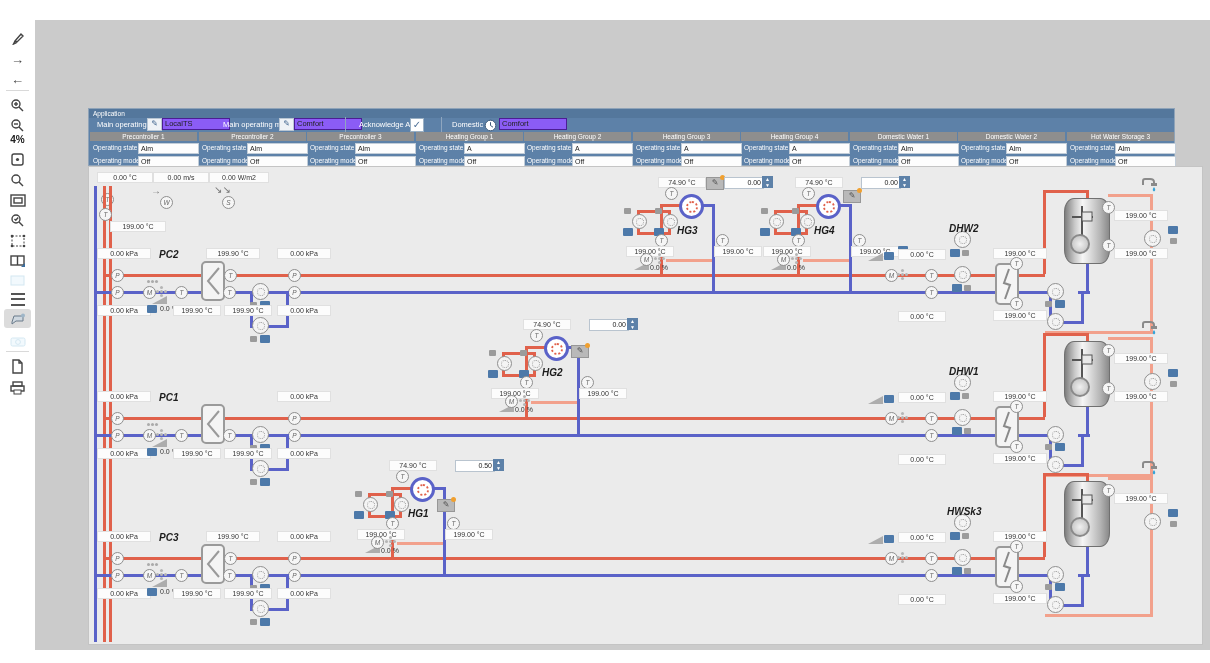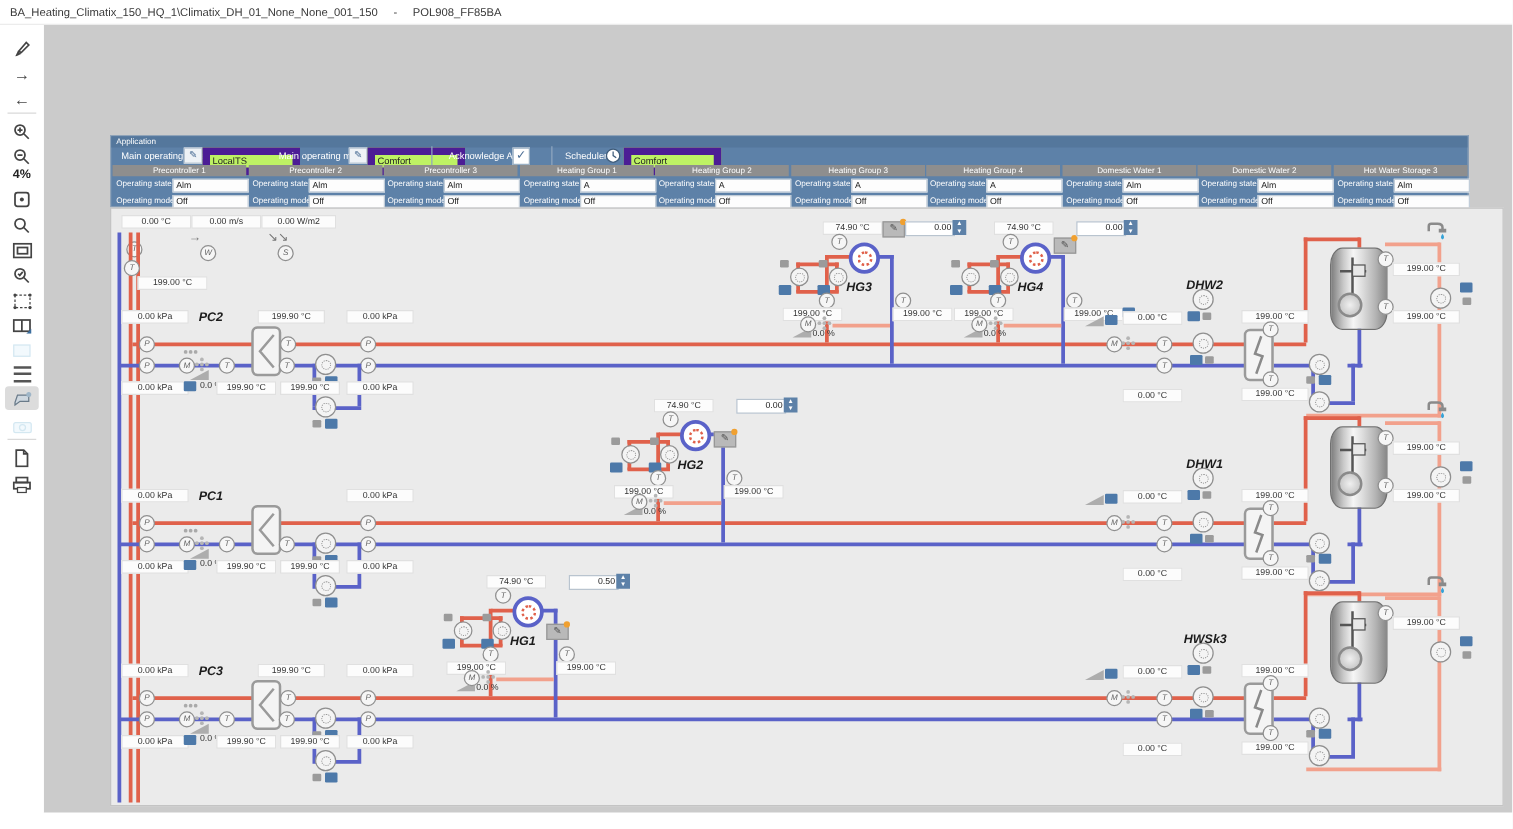--- a/index.html
+++ b/index.html
@@ -15,21 +15,21 @@
   .tool.dis{opacity:.38}
   .tdiv{position:absolute;left:6px;width:23px;height:1px;background:#d9d9d9}
   .zoomlvl{position:absolute;left:0;width:35px;text-align:center;font-size:10px;font-weight:bold;color:#222}
   .bars{width:14px;height:9px;border-top:2px solid #555;border-bottom:2px solid #555;position:relative}
   .bars::after{content:"";position:absolute;left:0;top:2.5px;width:14px;height:2px;background:#555}
   
   .canvas{position:absolute;left:35px;top:20px;width:1175px;height:630px;background:#cbcbcb}
   .paneltop{position:absolute;left:88px;top:108px;width:1087px;height:58px;background:#5d81a8;border:1px solid #8fa3b8;box-sizing:border-box}
   .apptitle{position:absolute;left:0;top:0;width:100%;height:9px;font-size:6.5px;line-height:9px;color:#fff;padding-left:4px;box-sizing:border-box;background:#54779c}
   .hlbl{position:absolute;font-size:7.5px;color:#fff;line-height:12px;white-space:nowrap}
-  .fld{position:absolute;background:#bef264;border:6px solid #4c1d95;font-size:7.5px;line-height:10px;color:#222;padding:0 2px;white-space:nowrap;overflow:hidden}
+  .fld{position:absolute;background:#8b5cf6;border:1px solid #4c1d95;font-size:7.5px;line-height:10px;color:#222;padding:0 2px;white-space:nowrap;overflow:hidden}
   .vsep{position:absolute;width:1px;height:16px;background:#8fa6bf;top:3px}
   .chk{position:absolute;width:12px;height:12px;background:#fff;border:1px solid #9ab0c4;font-size:10px;line-height:12px;text-align:center;color:#4d6f96}
   .chk::after{content:"\2713"}
   .ovr{position:absolute;width:13px;height:11px;background:#eef2f6;border:1px solid #b9c6d3;font-size:8px;line-height:10px;text-align:center;color:#4d6f96}
   .col{position:absolute;top:23px;width:107px;height:35px}
   .ghead{position:absolute;left:0;top:0;width:107px;height:9px;background:#8e8e8e;color:#fff;font-size:6.5px;line-height:9px;text-align:center;white-space:nowrap;overflow:hidden}
   .glbl{position:absolute;left:3px;font-size:6.5px;color:#fff;line-height:11px;white-space:nowrap}
   .gfld{position:absolute;left:48px;width:55px;height:9px;background:#fdfdfd;border:1px solid #c2cdd8;font-size:7px;line-height:9px;color:#222;padding:0 2px}
   .schembg{position:absolute;left:88px;top:166px;width:1115px;height:479px;background:#ebebeb;border:1px solid #c4c4c4;box-sizing:border-box}
   
@@ -62,25 +62,20 @@
   .spin::before{content:"\25B2";display:block}
   .spin::after{content:"\25BC";display:block}
   .arrowtxt{font-size:10px;color:#777;white-space:nowrap}
   .sq{stroke:#444;fill:none;stroke-width:1.4}
 </style>
 </head>
 <body>
 
 <div id="screen">
 
-  <div class="titlebar">
-    <span>BA_Heating_Climatix_150_HQ_1\Climatix_DH_01_None_None_001_150</span>
-    <span>-</span>
-    <span>POL908_FF85BA</span>
-  </div>
 
   <div class="canvas"></div>
 
   <div class="toolbar">
     <div class="tool" style="top:8px">
         <svg width="14" height="14">
           <path d="M4 10 L10 3 L12 5 L6 11 Z M4 10 l-1.5 3 l3-1.5" class="sq"></path>
         </svg>
       </div>
     <div class="tool" style="top:30px">→</div>
@@ -184,21 +179,21 @@
     <span class="hlbl" style="left:8px;top:10px">Main operating state</span>
     <div class="ovr" style="left:58px;top:9px">✎</div>
     <div class="fld" style="left:73px;top:9px;width:62px">LocalTS</div>
     <span class="hlbl" style="left:134px;top:10px">Main operating mode</span>
     <div class="ovr" style="left:190px;top:9px">✎</div>
     <div class="fld" style="left:205px;top:9px;width:62px">Comfort</div>
     <div class="vsep" style="left:256px;top:8px"></div>
     <span class="hlbl" style="left:270px;top:10px">Acknowledge All</span>
     <div class="chk" style="left:321px;top:9px"></div>
     <div class="vsep" style="left:352px;top:8px"></div>
-    <span class="hlbl" style="left:363px;top:10px">Scheduler</span>
+    <span class="hlbl" style="left:363px;top:10px">Domestic</span>
     <span style="position:absolute;left:395px;top:9px"><svg width="13" height="13">
           <circle cx="6.5" cy="6.5" r="5.3" fill="#fff" stroke="#3f5c7a"></circle>
           <path d="M6.5 3.2 V6.5 L9 8.2" stroke="#3f5c7a" fill="none"></path>
         </svg></span>
     <div class="fld" style="left:410px;top:9px;width:62px">Comfort</div>
 
     <div class="col" style="left:1px">
         <div class="ghead">Precontroller 1</div>
         <span class="glbl" style="top:10px">Operating state</span>
         <div class="gfld" style="top:11px">Alm</div>

